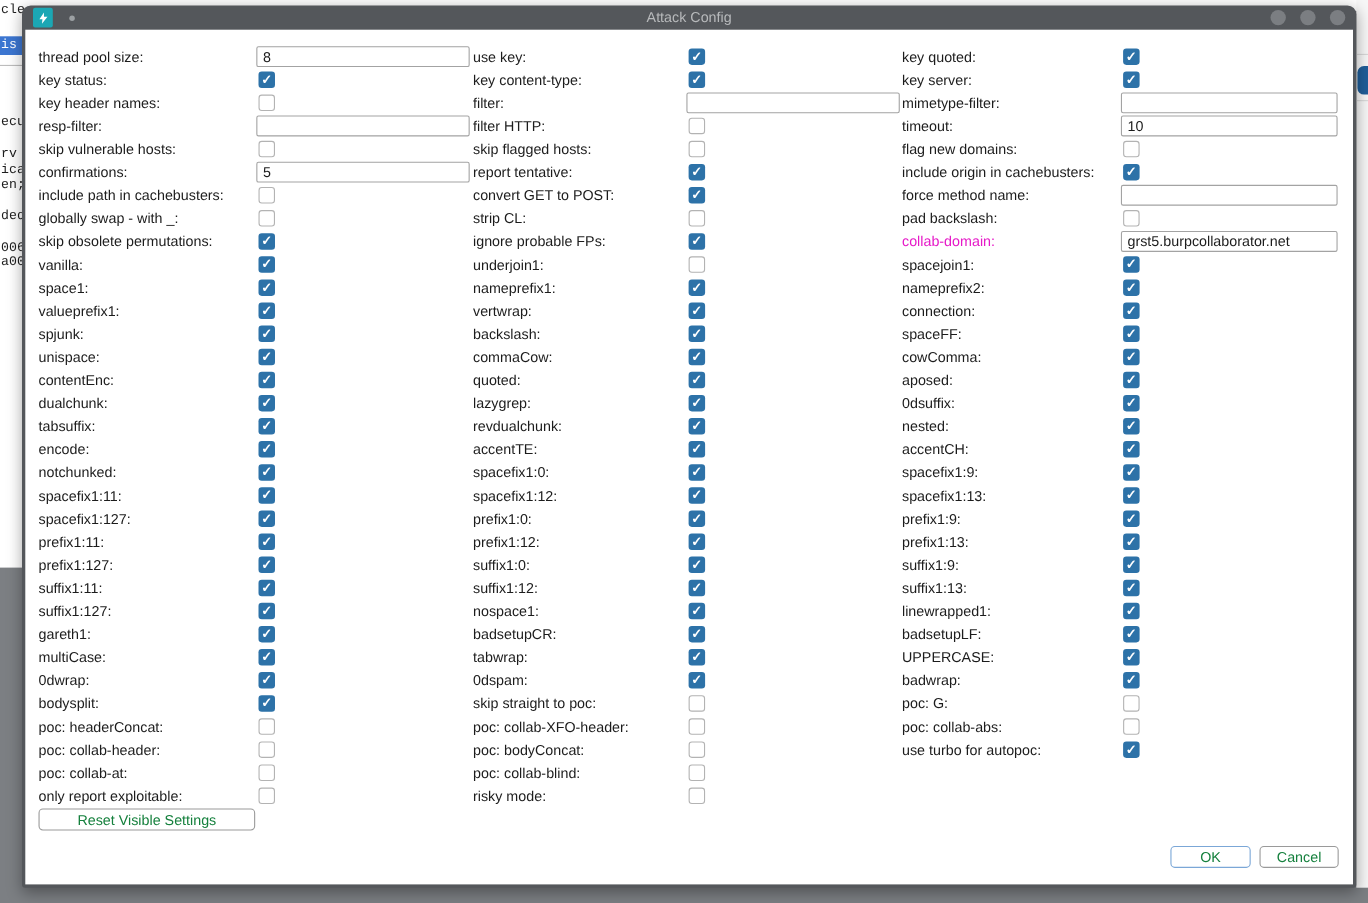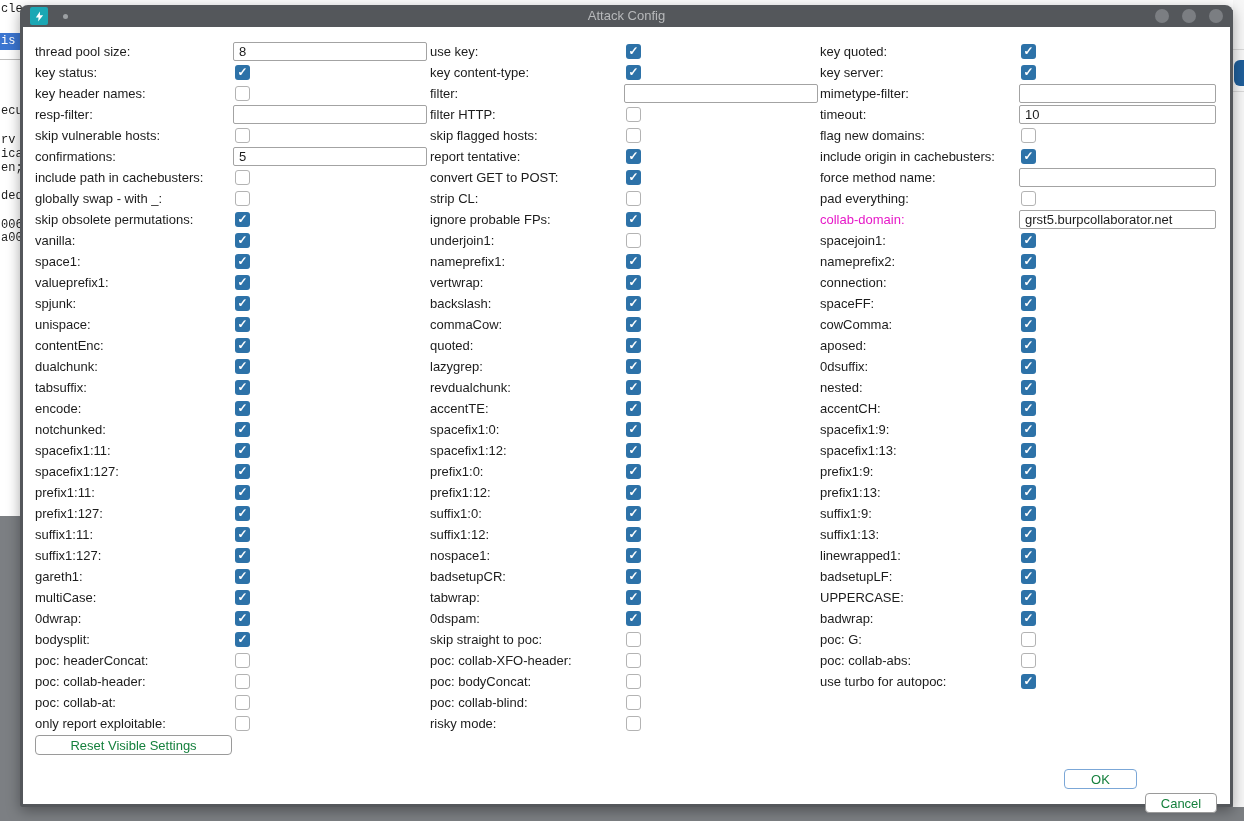--- a/index.html
+++ b/index.html
@@ -43,21 +43,21 @@
   .cb.on { background:var(--checkbox-checked); color:#fff; font-size:12px; font-weight:bold;
            line-height:15px; text-align:center; }
   .cb.off { background:#fff; border:1px solid var(--checkbox-border); }
   .ti { width:100%; height:19px; border:1px solid var(--input-border); border-radius:2px;
         font-family:"Liberation Sans",sans-serif; font-size:13px; color:#1c1c1c; padding:0 5px; background:#fff; }
 
   .btn { position:absolute; background:#fff; border:1px solid var(--button-border); border-radius:4px;
          font-family:"Liberation Sans",sans-serif; font-size:13px; color:#15803d; cursor:default; }
   #reset-btn { left:12px; top:708px; width:197px; height:20px; }
   #ok-btn { left:1041px; top:742px; width:73px; height:20px; border-color:var(--ok-border); }
-  #cancel-btn { left:1122px; top:742px; width:72px; height:20px;margin-top:24px; }
+  #cancel-btn { left:1122px; top:742px; width:72px; height:20px; }
 </style>
 </head>
 <body>
 
 <div id="bg-top-strip"></div>
 <div id="bg-left-strip">
   <span class="frag" style="top:2px">cle</span>
   <span class="frag sel" style="top:33px">is c</span>
   <div class="strip-line" style="top:59px"></div>
   <span class="frag" style="top:104px">ecu</span>
@@ -528,21 +528,21 @@
             <div class="cb on">✓</div>
           </div>
         </div>
         <div class="row">
           <span class="lbl">force method name:</span>
           <div class="ctl">
             <input type="text" class="ti" style="">
           </div>
         </div>
         <div class="row">
-          <span class="lbl">pad everything:</span>
+          <span class="lbl">pad backslash:</span>
           <div class="ctl">
             <div class="cb off"></div>
           </div>
         </div>
         <div class="row">
           <span class="lbl magenta">collab-domain:</span>
           <div class="ctl">
             <input type="text" class="ti" value="grst5.burpcollaborator.net" style="">
           </div>
         </div>

